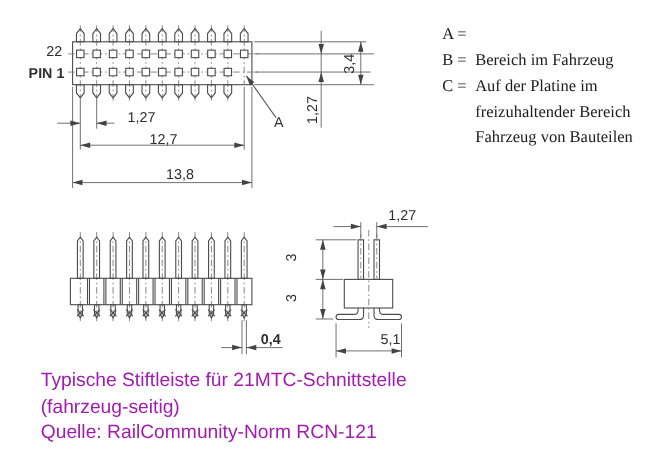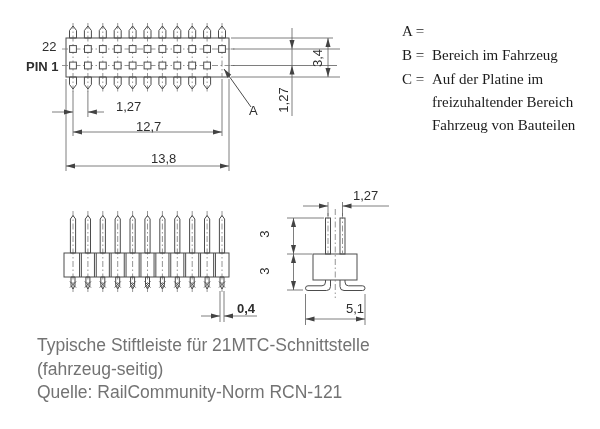--- a/index.html
+++ b/index.html
@@ -10,21 +10,21 @@
   .fw{fill:#ffffff;stroke:#4c4c4c;stroke-width:1;}
   .thin{stroke:#5d5d5d;stroke-width:0.8;fill:none;}
   .cl{stroke:#787878;stroke-width:0.8;fill:none;stroke-dasharray:6 2.5 1.5 2.5;}
   .ah{fill:#434343;stroke:none;}
   .lab{position:absolute;font-size:13px;color:#2e2e2e;white-space:nowrap;line-height:13px;}
   .rot{display:flex;align-items:center;justify-content:center;transform:rotate(-90deg);}
   .legend{position:absolute;left:402px;top:20px;font-family:"Liberation Serif",serif;
           font-size:15px;color:#1c1c1c;line-height:23px;}
   .legend-item{display:flex;margin-bottom:1px;}
   .legend-key{width:30px;flex:0 0 30px;}
-  .caption{position:absolute;left:37px;top:334px;font-size:17.5px;color:#737373;line-height:23.5px;}
+  .caption{position:absolute;left:37px;top:334px;font-size:17.5px;color:#a21caf;line-height:23.5px;}
 </style>
 </head>
 <body>
 
 <div class="stage">
 
   <svg id="dwg" width="600" height="429" viewBox="0 0 600 429">
       <g>
         <rect x="66" y="38" width="163" height="39" class="fw"></rect>
         <line x1="62" y1="49" x2="235" y2="49" class="cl"></line>

